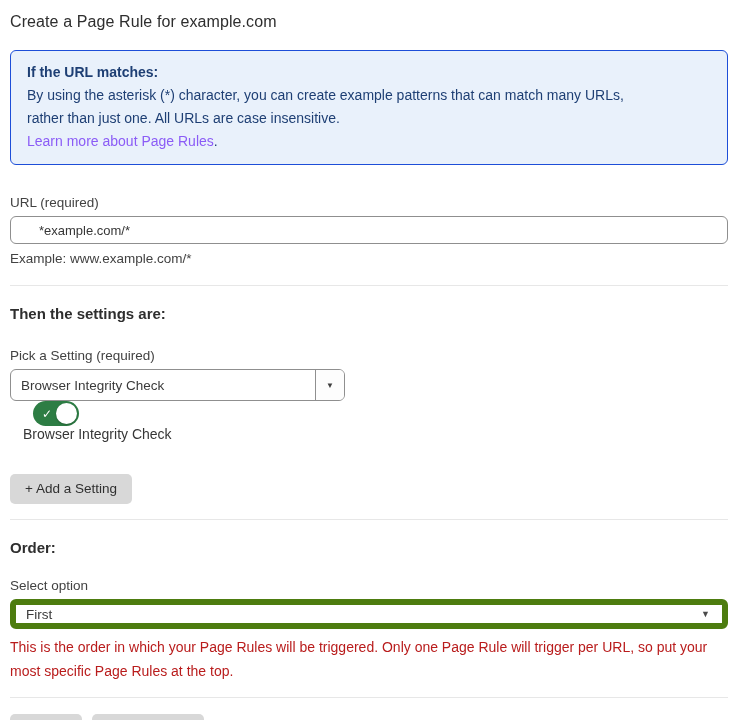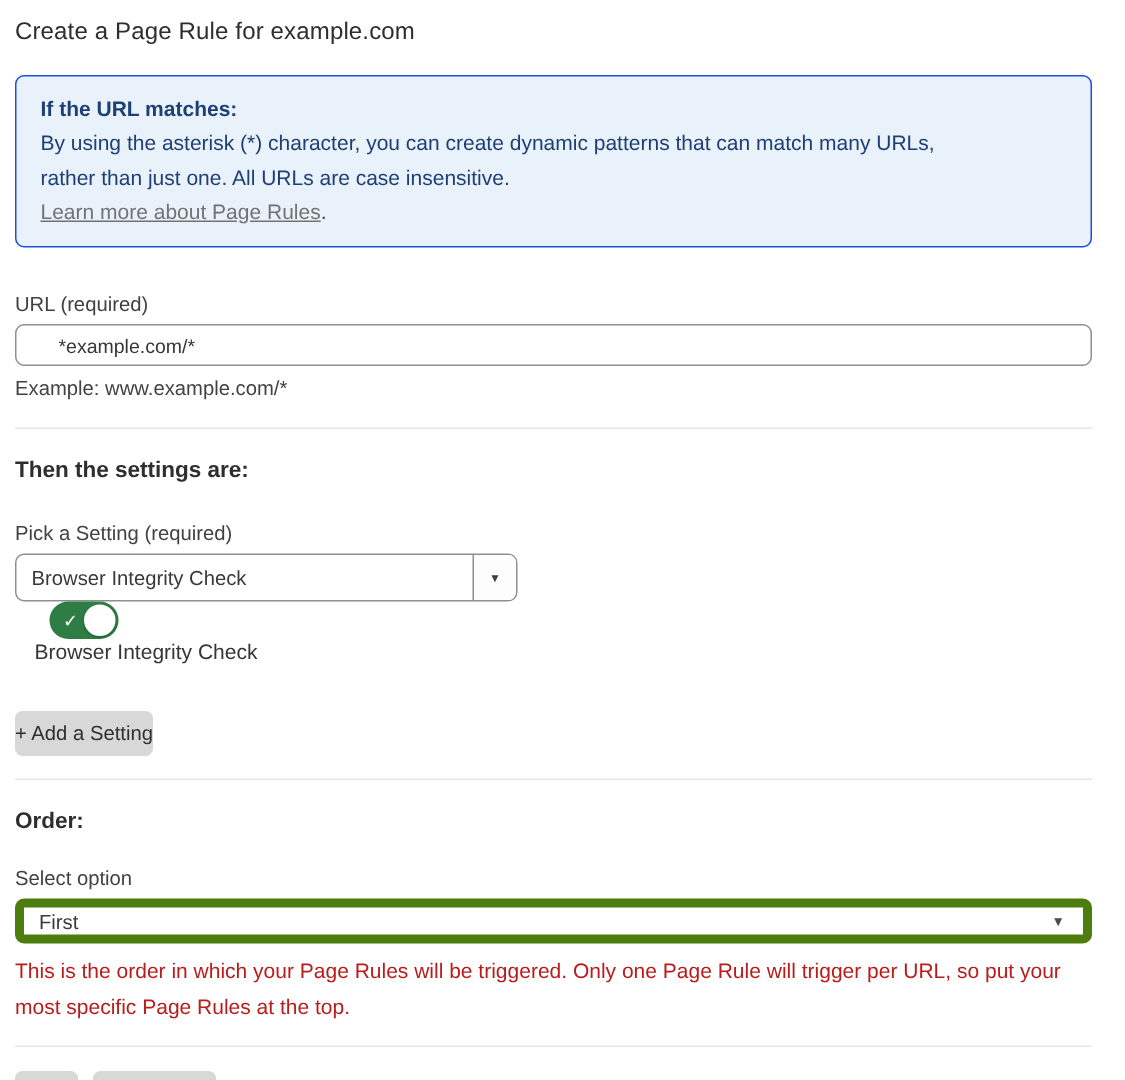--- a/index.html
+++ b/index.html
@@ -26,22 +26,21 @@
     border: 1px solid #1d4ed8;
     border-radius: 6px;
     padding: 10px 16px 11px 16px;
     color: #1e3f74;
     font-size: 14px;
     line-height: 23px;
     margin-bottom: 30px;
   }
   .info-heading { font-weight: bold; }
   .info-link {
-    color: #737373;
-    text-decoration: underline;
+    color: #8b5cf6;
     cursor: pointer;
   }
   .field-label {
     font-size: 13.5px;
     color: #424242;
     margin-bottom: 6px;
   }
   .url-input {
     display: block;
     width: 100%;
@@ -143,21 +142,21 @@
     margin-left: 13px;
   }
   .btn {
     display: inline-block;
     height: 30px;
     border: none;
     border-radius: 5px;
     font-size: 13.5px;
     font-family: "Liberation Sans", "DejaVu Sans", sans-serif;
     cursor: pointer;
-    padding: 0 0;
+    padding: 0 15px;
     line-height: 30px;
   }
   .btn-gray {
     background: #d8d8d8;
     color: #2f2f2f;
   }
   .btn-blue {
     background: #1170ee;
     color: #ffffff;
   }
@@ -197,21 +196,21 @@
 </style>
 </head>
 <body>
 
 <div class="page">
 
   <h1 class="page-title">Create a Page Rule for example.com</h1>
 
   <div class="info-box">
     <div class="info-heading">If the URL matches:</div>
-    <div class="info-line">By using the asterisk (*) character, you can create dynamic patterns that can match many URLs,</div>
+    <div class="info-line">By using the asterisk (*) character, you can create example patterns that can match many URLs,</div>
     <div class="info-line">rather than just one. All URLs are case insensitive.</div>
     <div class="info-line"><span class="info-link">Learn more about Page Rules</span><span>.</span></div>
   </div>
 
   <div class="field-label">URL (required)</div>
   <input type="text" class="url-input" value="*example.com/*" style="">
   <div class="helper-text">Example: www.example.com/*</div>
 
   <hr class="divider">
 

